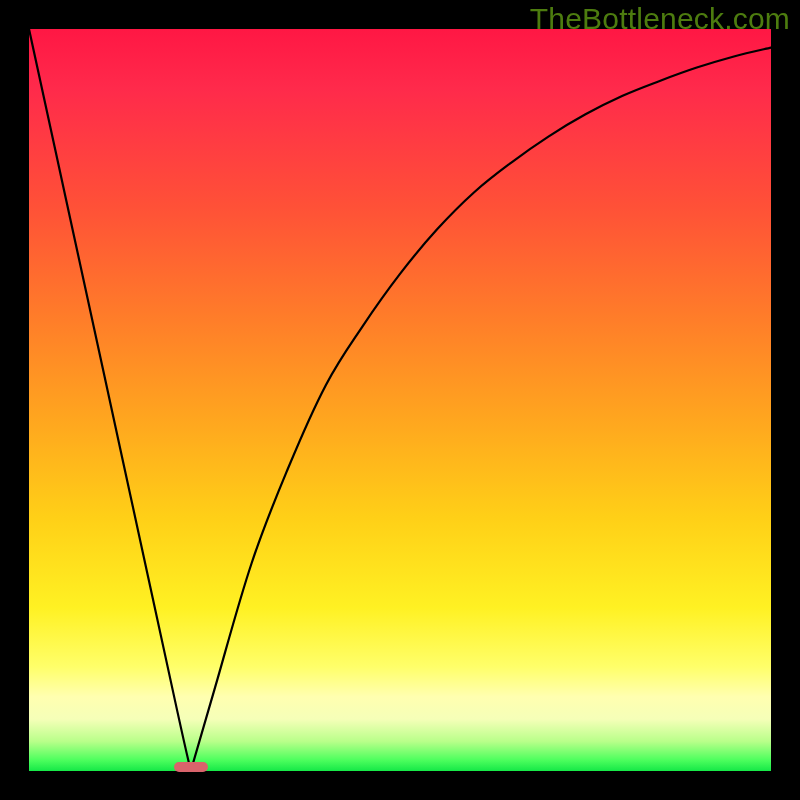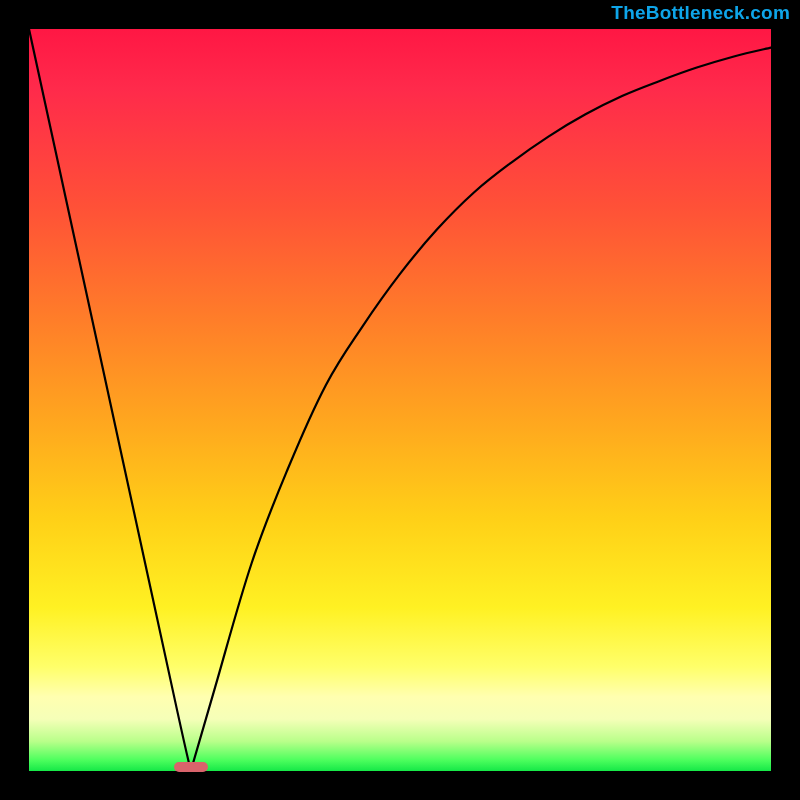--- a/index.html
+++ b/index.html
@@ -37,23 +37,23 @@
       #f5ffb8 93%,
       #b9ff8a 96%,
       #4eff5e 98.5%,
       #15e847 100%
     );
   }
   .watermark {
     position: absolute;
     top: 2px;
     right: 10px;
-    color: #0ea5e9;
-    font-size: 19px;
-    font-weight: 700;
+    color: #4d7c0f;
+    font-size: 30px;
+    font-weight: 400;
     letter-spacing: 0.2px;
     user-select: none;
   }
   svg.curve {
     position: absolute;
     left: 0;
     top: 0;
     width: 742px;
     height: 742px;
   }

